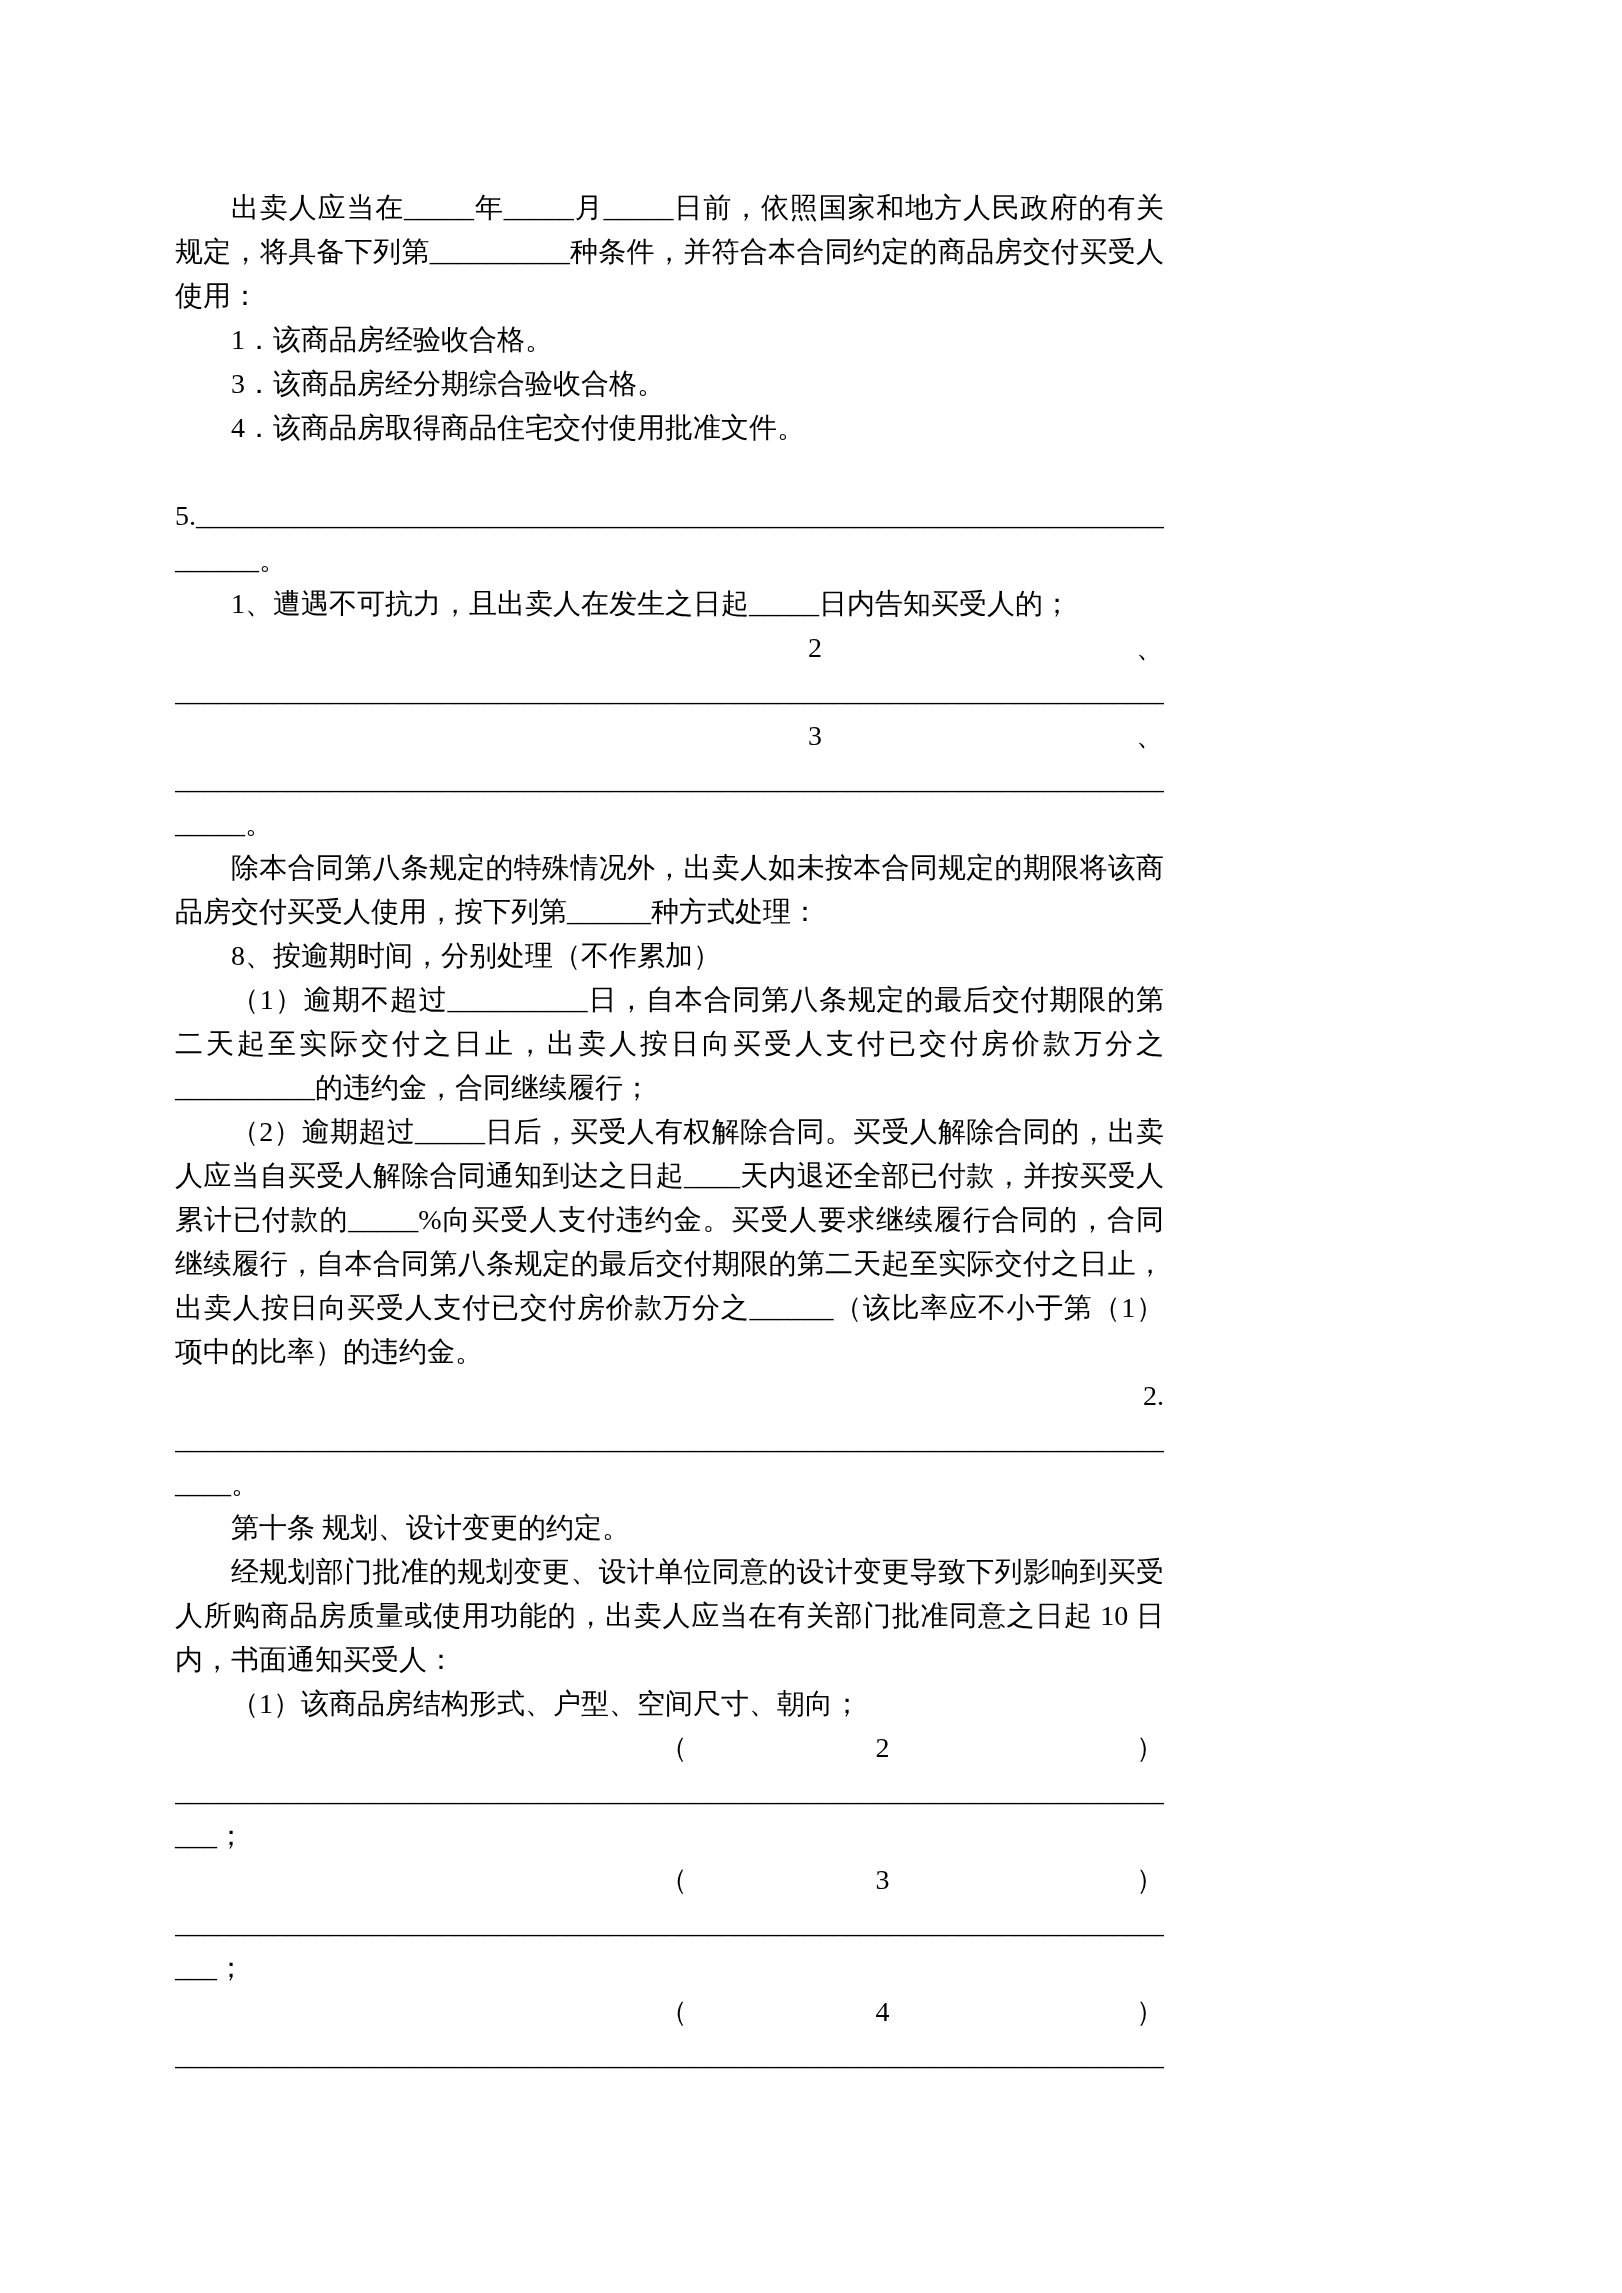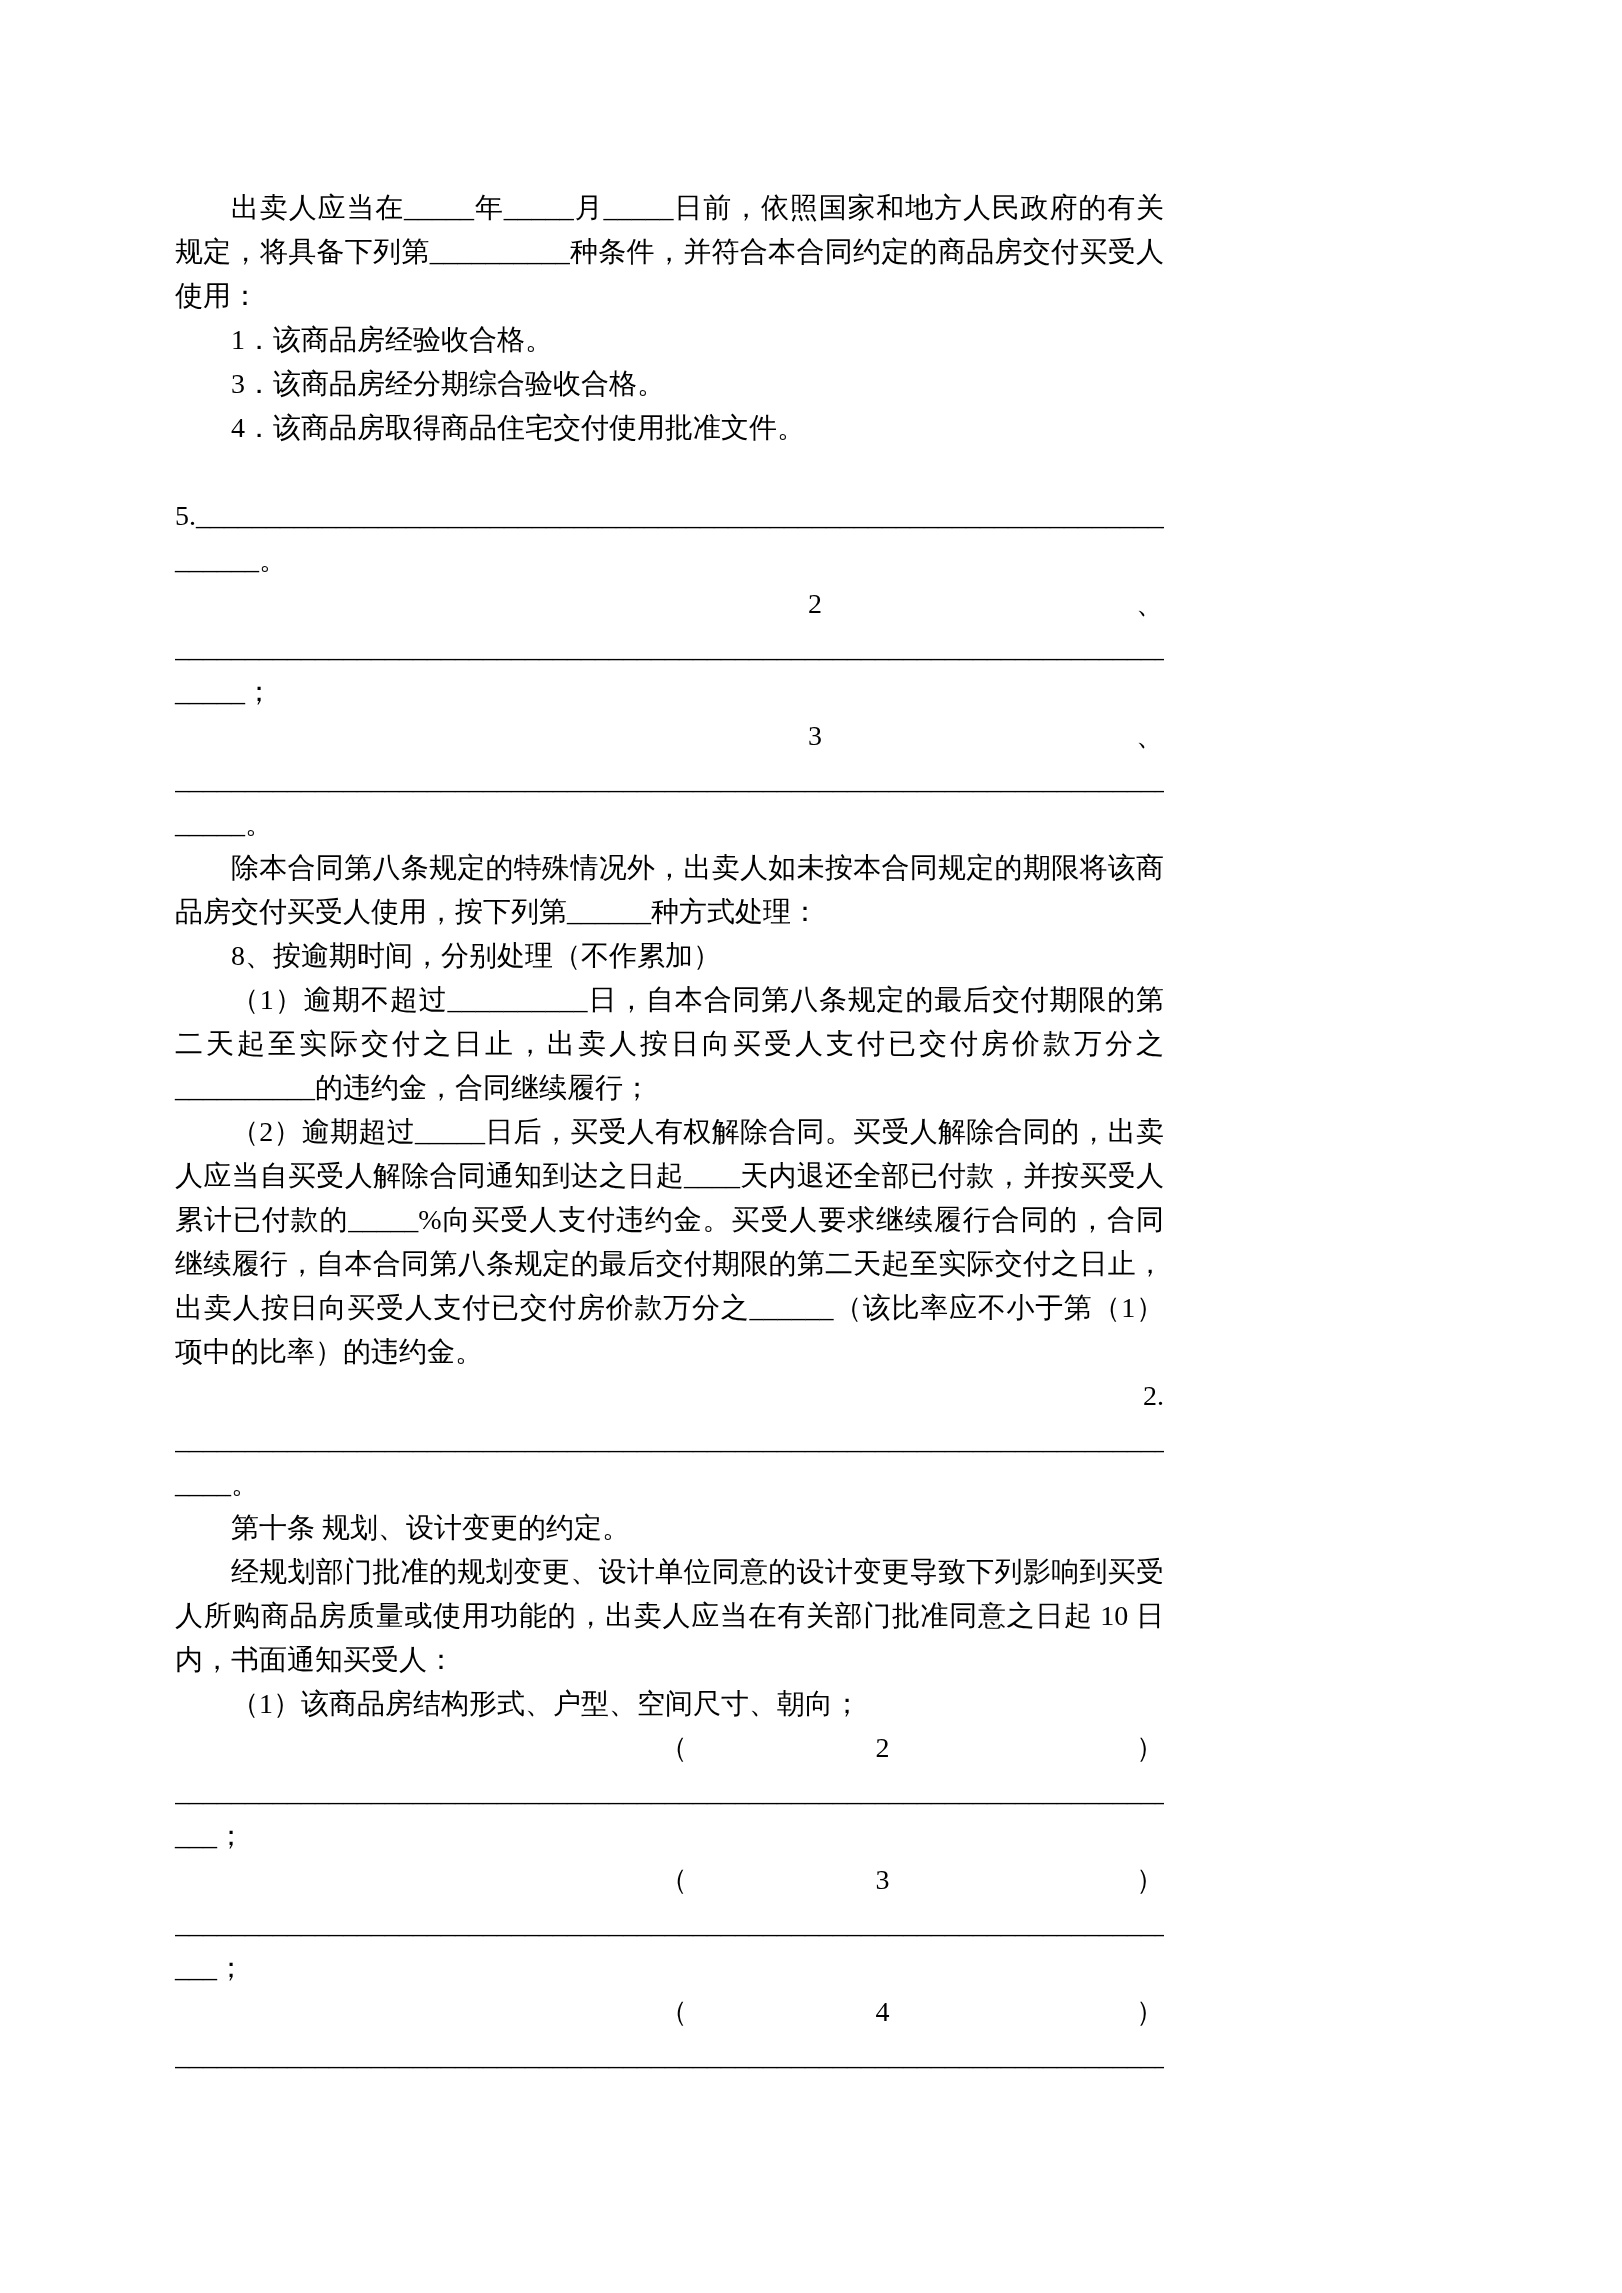--- a/index.html
+++ b/index.html
@@ -51,27 +51,27 @@
   <p class="indent">1．该商品房经验收合格。</p>
   <p class="indent">3．该商品房经分期综合验收合格。</p>
   <p class="indent">4．该商品房取得商品住宅交付使用批准文件。</p>
 
   <div class="gap"></div>
 
   <p class="clipline">5.____________________________________________________________________________________________</p>
   <p>______。</p>
 
 
+  <p class="indent">1、遭遇不可抗力，且出卖人在发生之日起_____日内告知买受人的；</p>
 
   <div class="row-num">
     <span class="n">2</span>
     <span class="d">、</span>
   </div>
   <p class="clipline">____________________________________________________________________________________________</p>
-  <p>_____；</p>
 
   <div class="row-num">
     <span class="n">3</span>
     <span class="d">、</span>
   </div>
   <p class="clipline">____________________________________________________________________________________________</p>
   <p>_____。</p>
 
   <p class="indent">除本合同第八条规定的特殊情况外，出卖人如未按本合同规定的期限将该商品房交付买受人使用，按下列第______种方式处理：</p>
   <p class="indent">8、按逾期时间，分别处理（不作累加）</p>

